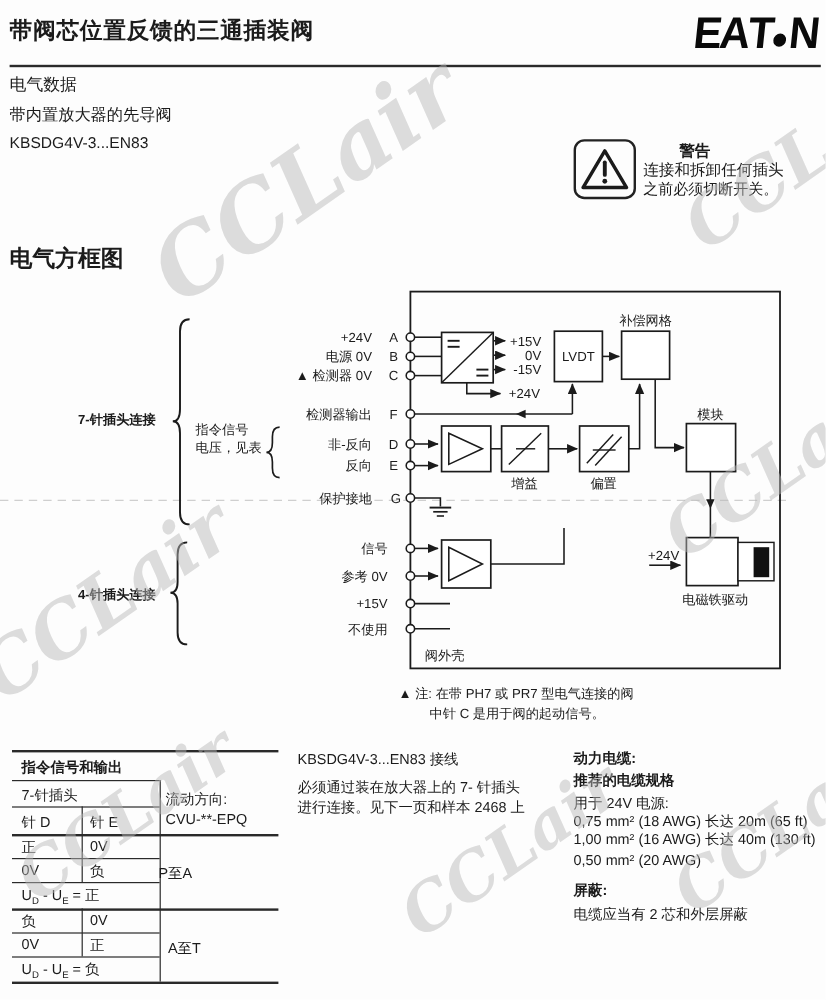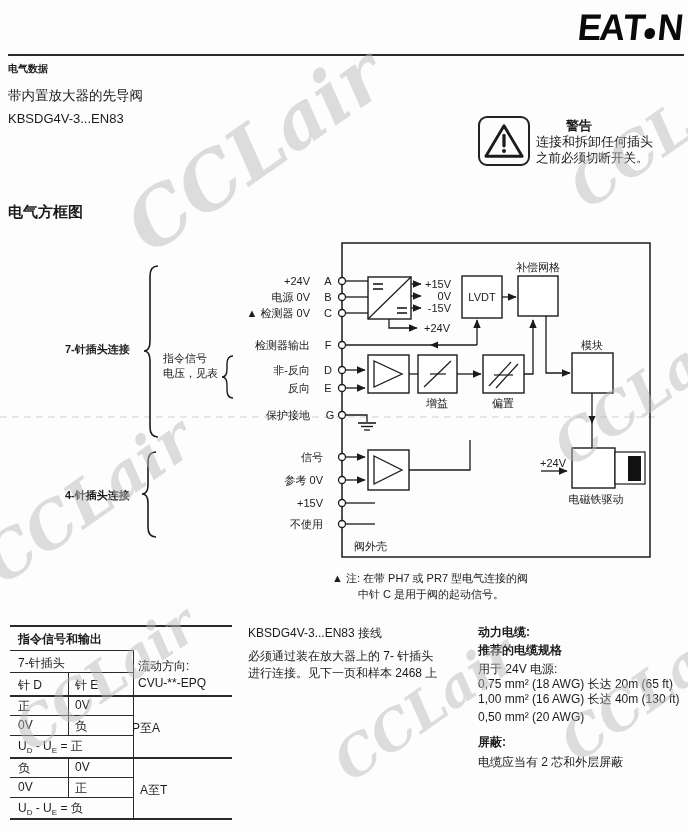--- a/index.html
+++ b/index.html
@@ -4,29 +4,29 @@
 <style>
   html,body{margin:0;padding:0;}
   .page{position:relative;width:688px;height:833px;background:#fdfdfd;overflow:hidden;
         font-family:"Liberation Sans",sans-serif;color:#1b1b1b;}
   .abs{position:absolute;}
   .pagetitle{left:8px;top:13px;font-size:19px;font-weight:700;letter-spacing:.5px;}
   .logo{left:560px;top:8px;width:124px;height:40px;display:flex;align-items:center;justify-content:flex-end;
         font-weight:700;font-size:37px;letter-spacing:-2px;transform:skewX(-6deg) scaleX(.96);color:#0a0a0a;}
   .logo-dot{display:inline-block;width:11px;height:11px;border-radius:50%;background:#0a0a0a;margin:10px 2px 0 2px;}
   .toprule{left:8px;top:54px;width:676px;height:2px;background:#2a2a2a;}
-  .intro1{left:8px;top:62px;font-size:10px;font-weight:700;}
+  .intro1{left:8px;top:62px;font-size:14px;font-weight:400;}
   .intro2{left:8px;top:87px;font-size:13.5px;font-weight:400;}
   .intro3{left:8px;top:111px;font-size:13px;}
   .warnbox{left:478px;top:116px;width:48px;height:46px;border:2px solid #222;border-radius:9px;
            display:flex;align-items:center;justify-content:center;background:#fdfdfd;}
   .warntitle{left:566px;top:117px;font-size:13px;font-weight:700;}
   .warnl1{left:536px;top:133px;font-size:13px;}
   .warnl2{left:536px;top:150px;font-size:12.5px;}
-  .secheading{left:8px;top:203px;font-size:15px;font-weight:700;}
+  .secheading{left:8px;top:203px;font-size:19px;font-weight:700;}
   .diagram-svg{left:0;top:0;width:688px;height:833px;}
   svg text{font-family:"Liberation Sans",sans-serif;fill:#1b1b1b;font-size:11px;}
   svg .end{text-anchor:end;} svg .mid{text-anchor:middle;}
   svg .b{font-weight:700;}
   
   .cmdtable{left:10px;top:625px;width:222px;height:195px;font-size:12px;}
   .cmdtable .hl{position:absolute;background:#2a2a2a;}
   .cmdtable .vl{position:absolute;background:#2a2a2a;width:1px;}
   .cmdtable .cell{position:absolute;white-space:nowrap;}
   sub.pin{font-size:8px;}
@@ -37,20 +37,21 @@
   .wm{color:#b9b9b9;opacity:.48;font-family:"DejaVu Serif",serif;font-style:italic;font-weight:700;
       transform:translate(-50%,-50%) rotate(-35deg);white-space:nowrap;z-index:6;pointer-events:none;}
   .content{position:absolute;inset:0;z-index:1;}
 </style>
 </head>
 <body>
 
 <div class="page">
   <div class="content">
 
+    <div class="abs pagetitle">带阀芯位置反馈的三通插装阀</div>
 
     <div class="abs logo">
       <span>E</span>
         <span>A</span>
         <span>T</span>
         <span class="logo-dot"></span>
         <span>N</span>
     </div>
 
     <div class="abs toprule"></div>

